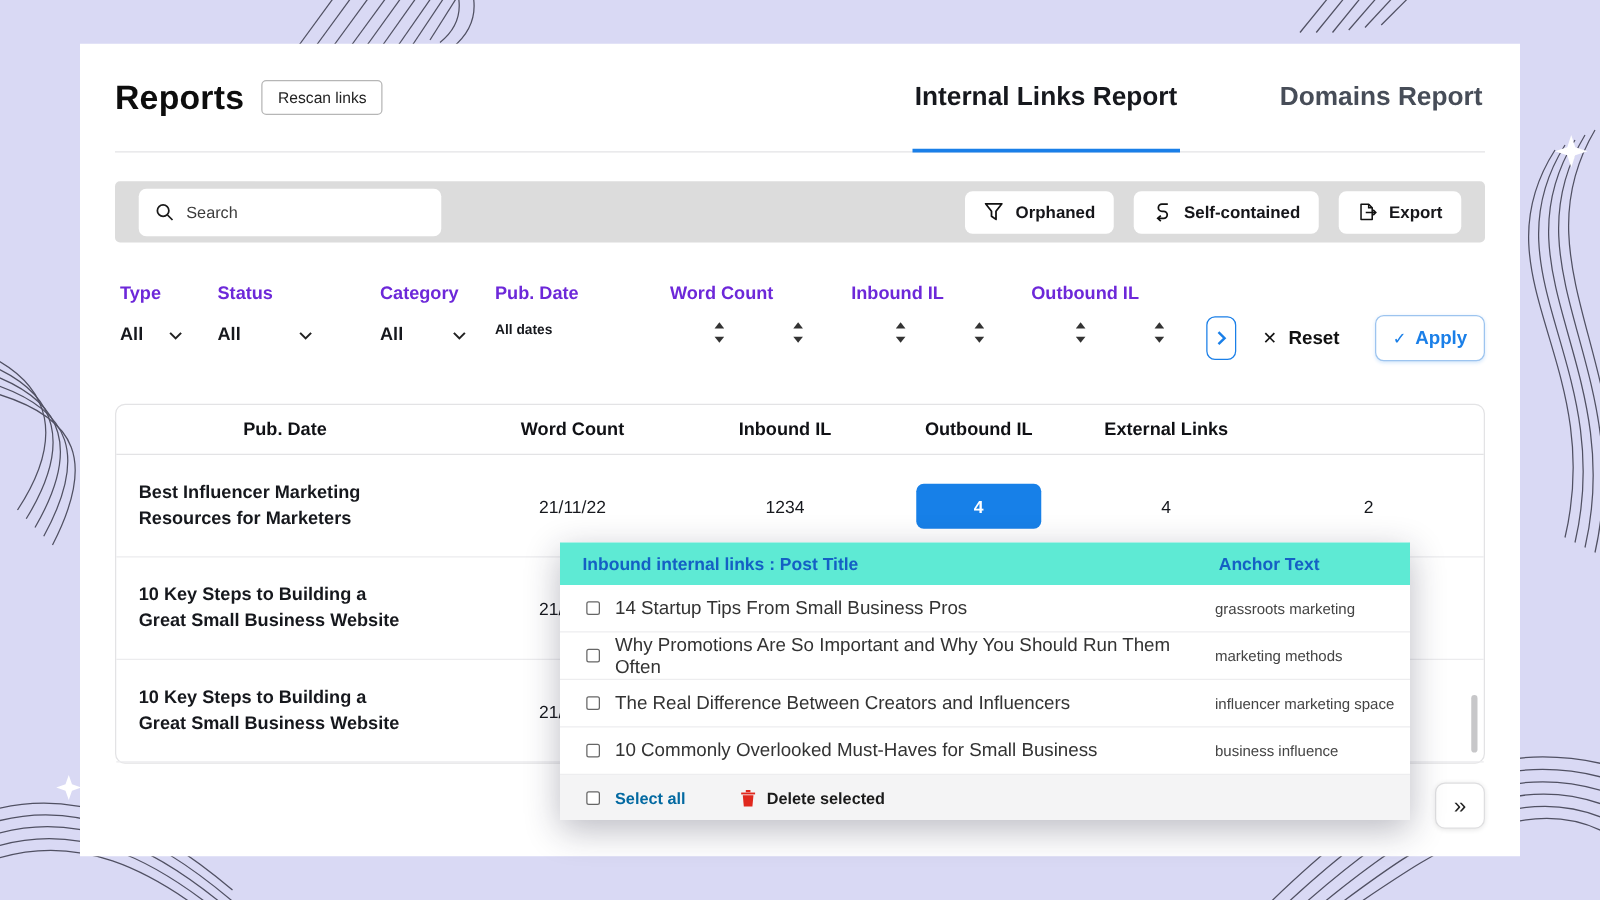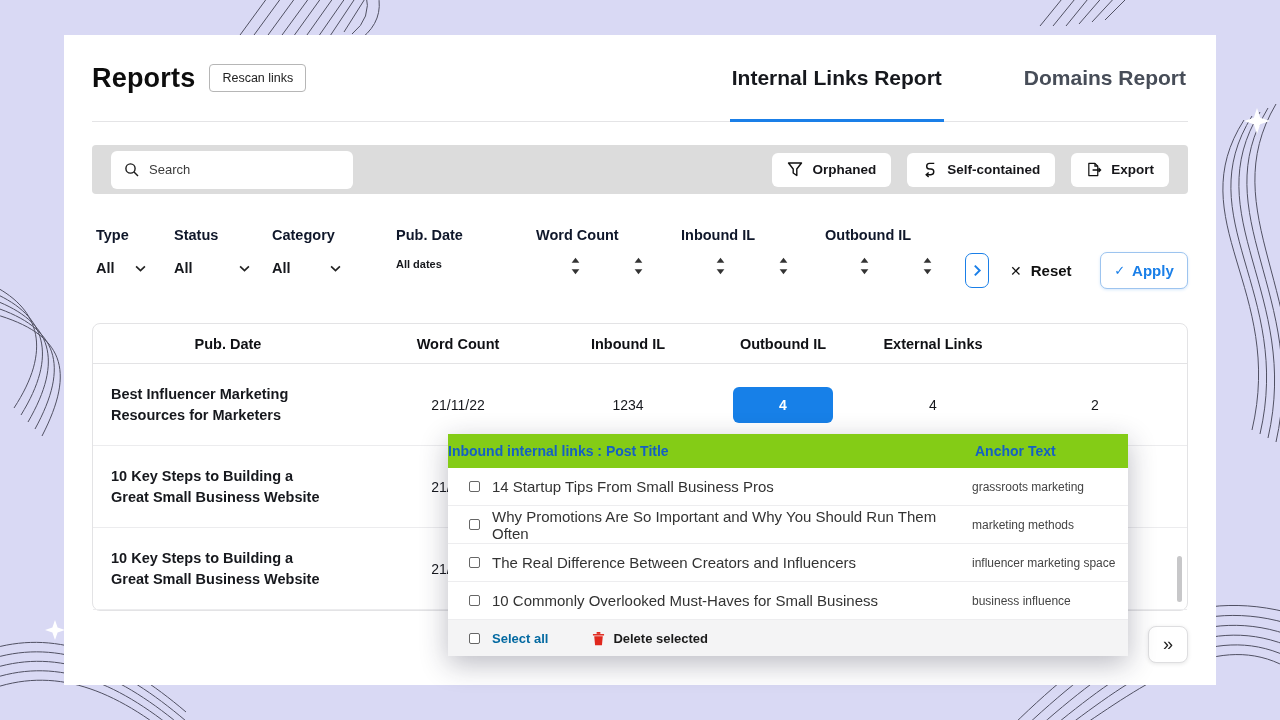--- a/index.html
+++ b/index.html
@@ -28,21 +28,21 @@
   .sicon { position:absolute; left:13px; top:11px; width:16px; height:16px; }
   .sinput { width:100%; height:100%; border:none; border-radius:6px; padding:0 10px 0 38px; font-size:13px; font-family:inherit; color:#222; outline:none; }
   .sinput::placeholder { color:#3b3b3b; opacity:1; }
   .tbtns { margin-left:auto; display:flex; gap:16px; }
   .tbtn { height:34px; background:#fff; border:none; border-radius:6px; padding:0 15px; display:flex; align-items:center; gap:9px; font-size:13.5px; font-weight:600; color:#16161a; font-family:inherit; cursor:pointer; }
   .bicon { width:16px; height:17px; flex:none; }
 
   
   .filters { margin:33px 28px 0; position:relative; height:64px; }
   .filter { position:absolute; top:0; }
-  .flabel { font-size:14.5px; font-weight:700; color:#0f172a; }
+  .flabel { font-size:14.5px; font-weight:700; color:#6d28d9; }
   .fsel { margin-top:15px; height:20px; display:flex; align-items:center; justify-content:space-between; font-size:14.5px; font-weight:600; color:#16181d; cursor:pointer; }
   .chev { width:11px; height:7px; }
   .fdate { margin-top:15px; font-size:11px; font-weight:700; color:#16181d; cursor:pointer; }
   .frange { margin-top:13px; margin-left:34px; display:flex; gap:52px; }
   .stepper { width:11px; height:22px; cursor:pointer; }
   .expand { position:absolute; left:873px; top:26px; width:24px; height:35px; background:#fff; border:1.5px solid #1a7fe8; border-radius:7px; display:flex; align-items:center; justify-content:center; cursor:pointer; }
   .resetb { position:absolute; left:918px; top:26px; height:35px; background:none; border:none; display:flex; align-items:center; gap:9px; font-size:15px; font-weight:600; color:#111; font-family:inherit; cursor:pointer; }
   .xmark { font-size:14px; font-weight:700; }
   .applyb { position:absolute; left:1008px; top:25px; width:88px; height:37px; background:#fff; border:1px solid #9dc4ef; border-radius:7px; display:flex; align-items:center; justify-content:center; gap:7px; font-size:15px; font-weight:600; color:#1a7fe8; font-family:inherit; box-shadow:0 1px 3px rgba(26,127,232,.18); cursor:pointer; }
   .ckmark { font-size:13px; }
@@ -56,21 +56,21 @@
   .trow { height:82px; border-bottom:1px solid #ececee; font-size:14px; color:#16181d; }
   .trow:last-child { border-bottom:none; }
   .cell { text-align:center; font-weight:500; }
   .cell.titlec { text-align:left; padding-left:18px; font-weight:700; font-size:14.5px; line-height:21px; }
   .cell.titlec span { display:block; }
   .badge { display:inline-flex; width:100px; height:36px; background:#1780e8; border-radius:6px; color:#fff; font-weight:600; font-size:14px; align-items:center; justify-content:center; cursor:pointer; }
   .scrollthumb { position:absolute; right:5px; bottom:8px; width:5px; height:46px; background:#c7c7c9; border-radius:3px; cursor:pointer; }
 
   
   .popup { position:absolute; left:384px; top:399px; width:680px; background:#fff; box-shadow:0 8px 28px rgba(30,30,55,.30); z-index:5; border-radius:2px; }
-  .phead { height:34px; background:#84cc16; display:flex; align-items:center; }
+  .phead { height:34px; background:#5eead4; display:flex; align-items:center; padding-left:18px; }
   .ptitle { flex:1; font-size:14px; font-weight:700; color:#1460c4; }
   .panchor { width:153px; font-size:14px; font-weight:700; color:#1460c4; }
   .prow { height:38px; display:flex; align-items:center; padding-left:21px; border-bottom:1px solid #ededef; }
   .cb { width:11px; height:11px; border:1.3px solid #666; border-radius:2px; background:#fff; flex:none; cursor:pointer; }
   .ppost { flex:1; margin-left:12px; font-size:15px; color:#333; }
   .panch { width:156px; font-size:12px; color:#444; }
   .pfoot { height:36px; background:#f4f4f5; display:flex; align-items:center; padding-left:21px; }
   .sall { margin-left:12px; font-size:13px; font-weight:600; color:#0369a1; }
   .del { margin-left:44px; background:none; border:none; display:flex; gap:8px; font-size:13px; font-weight:600; color:#1b1b1b; font-family:inherit; cursor:pointer; }
   .ticon { width:13px; height:15px; }
@@ -187,21 +187,21 @@
     </div>
     <div class="filter" style="left:82px;width:76px">
       <div class="flabel">Status</div>
       <div class="fsel">
         <span>All</span>
         <svg class="chev" viewBox="0 0 10 6">
             <path d="M1,1 L5,5 L9,1" fill="none" stroke="#222" stroke-width="1.5"></path>
           </svg>
       </div>
     </div>
-    <div class="filter" style="left:180px;width:69px">
+    <div class="filter" style="left:212px;width:69px">
       <div class="flabel">Category</div>
       <div class="fsel">
         <span>All</span>
         <svg class="chev" viewBox="0 0 10 6">
             <path d="M1,1 L5,5 L9,1" fill="none" stroke="#222" stroke-width="1.5"></path>
           </svg>
       </div>
     </div>
     <div class="filter" style="left:304px">
       <div class="flabel">Pub. Date</div>

